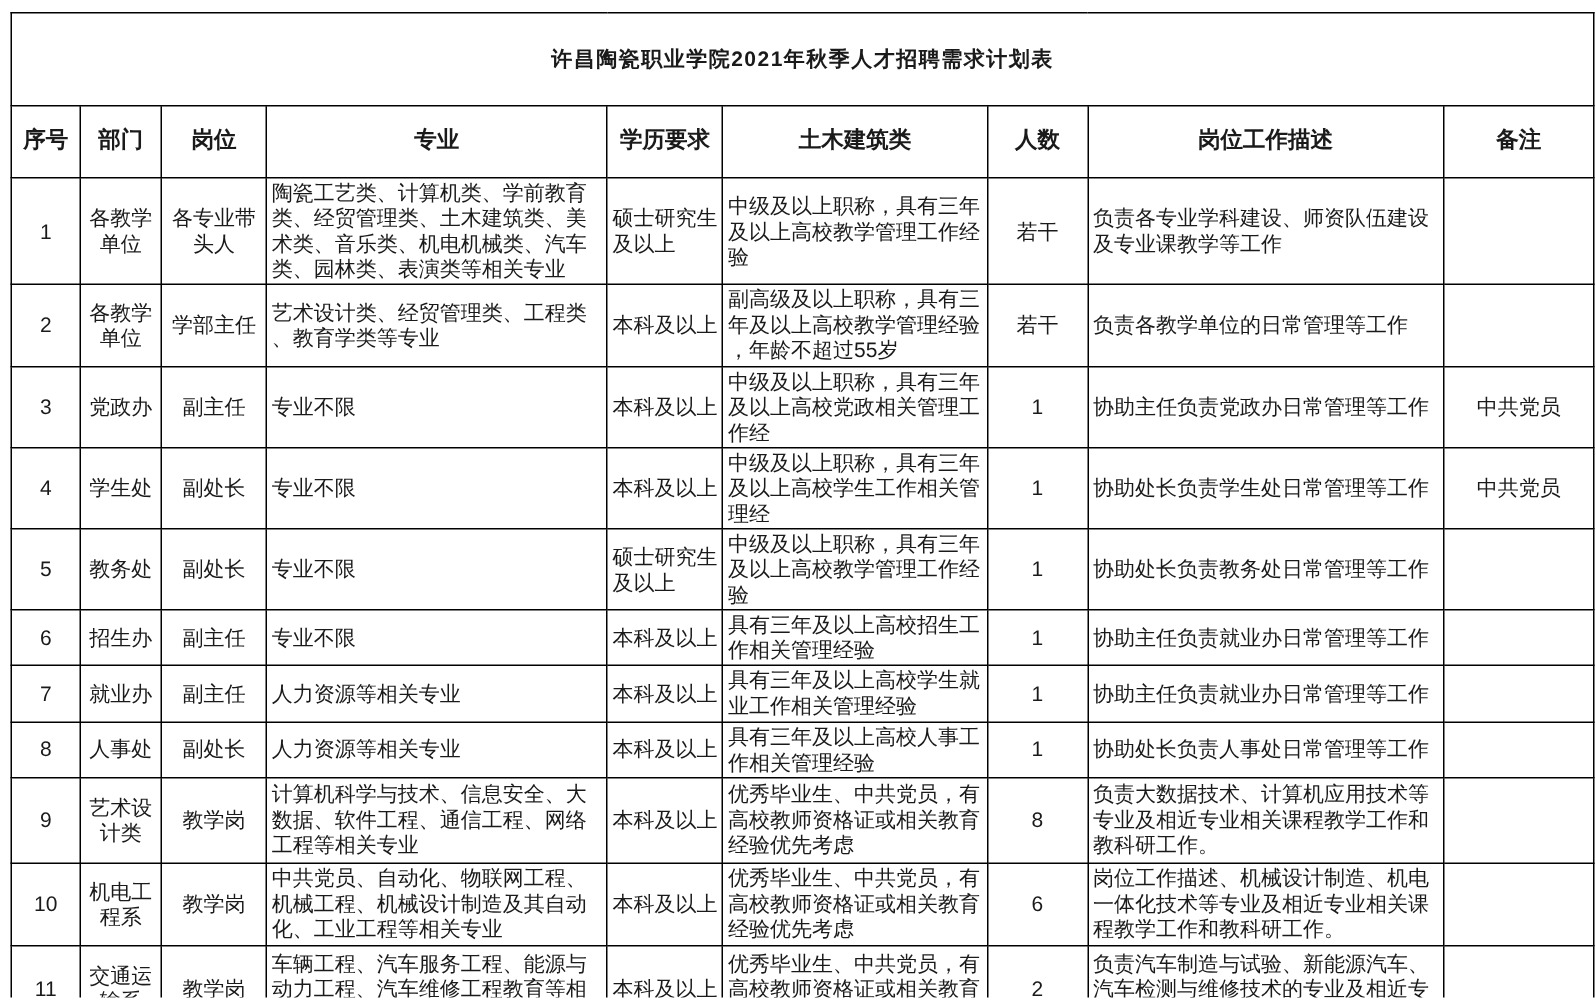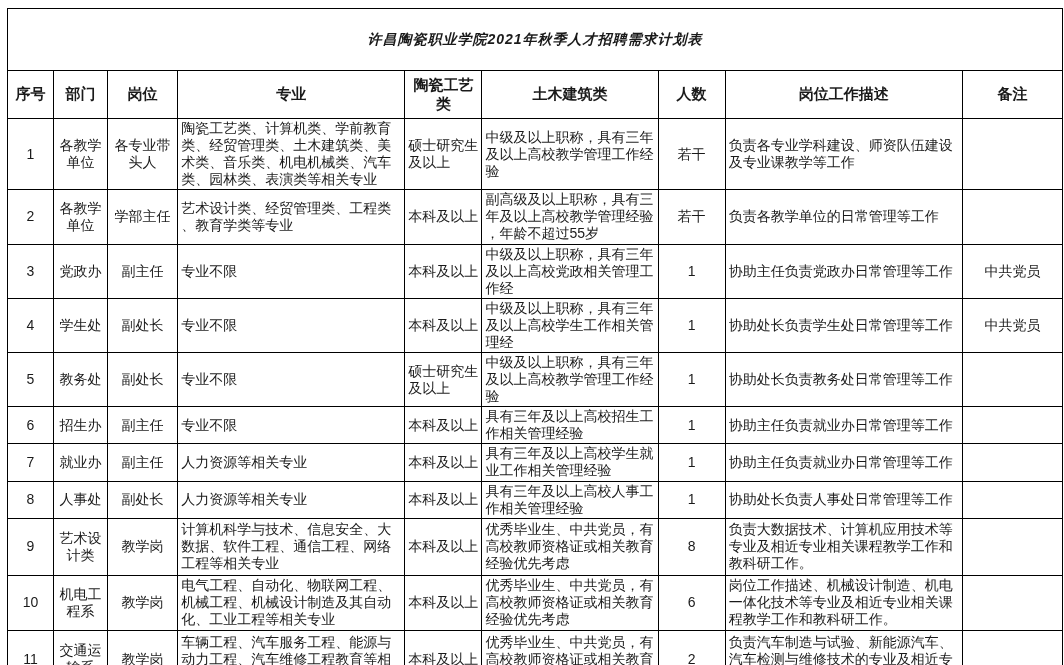--- a/index.html
+++ b/index.html
@@ -33,21 +33,20 @@
     line-break: anywhere;
     box-sizing: border-box;
   }
   .title-cell {
     height: 62px;
     font-size: 28px;
     font-weight: bold;
     text-align: center;
     letter-spacing: 1px;
     overflow: hidden;
-    font-style: italic;
   }
   thead tr.head-row {
     height: 48px;
   }
   thead th.colhead {
     font-weight: bold;
     text-align: center;
     font-size: 15px;
   }
   td.c { text-align: center; }
@@ -85,21 +84,21 @@
     </colgroup>
     <thead>
       <tr>
         <th colspan="9" class="title-cell">许昌陶瓷职业学院2021年秋季人才招聘需求计划表</th>
       </tr>
       <tr class="head-row">
         <th class="colhead">序号</th>
         <th class="colhead">部门</th>
         <th class="colhead">岗位</th>
         <th class="colhead">专业</th>
-        <th class="colhead">陶瓷工艺类</th>
+        <th class="colhead">学历要求</th>
         <th class="colhead">土木建筑类</th>
         <th class="colhead">人数</th>
         <th class="colhead">岗位工作描述</th>
         <th class="colhead">备注</th>
       </tr>
     </thead>
     <tbody id="tbody">
   <tr>
     <td class="c">1</td>
     <td class="c">各教学单位</td>
@@ -205,21 +204,21 @@
     <td class="l">优秀毕业生、中共党员，有高校教师资格证或相关教育经验优先考虑</td>
     <td class="c">8</td>
     <td class="l">负责大数据技术、计算机应用技术等专业及相近专业相关课程教学工作和教科研工作。</td>
     <td class="c"></td>
   </tr>
 
   <tr>
     <td class="c">10</td>
     <td class="c">机电工程系</td>
     <td class="c">教学岗</td>
-    <td class="l">电气工程、自动化、物联网工程、机械工程、机械设计制造及其自动化、工业工程等相关专业</td>
+    <td class="l">中共党员、自动化、物联网工程、机械工程、机械设计制造及其自动化、工业工程等相关专业</td>
     <td class="l">本科及以上</td>
     <td class="l">优秀毕业生、中共党员，有高校教师资格证或相关教育经验优先考虑</td>
     <td class="c">6</td>
     <td class="l">岗位工作描述、机械设计制造、机电一体化技术等专业及相近专业相关课程教学工作和教科研工作。</td>
     <td class="c"></td>
   </tr>
 
   <tr>
     <td class="c">11</td>
     <td class="c">交通运输系</td>

